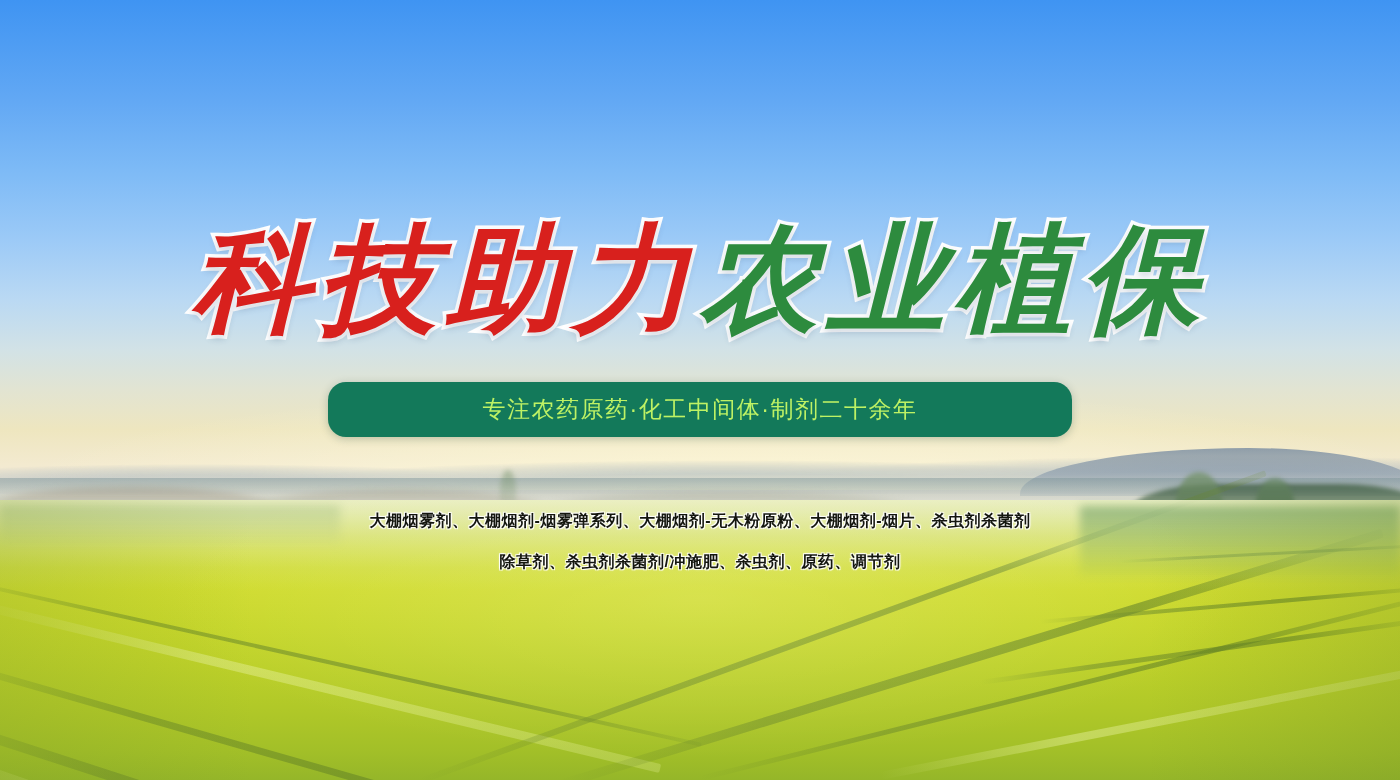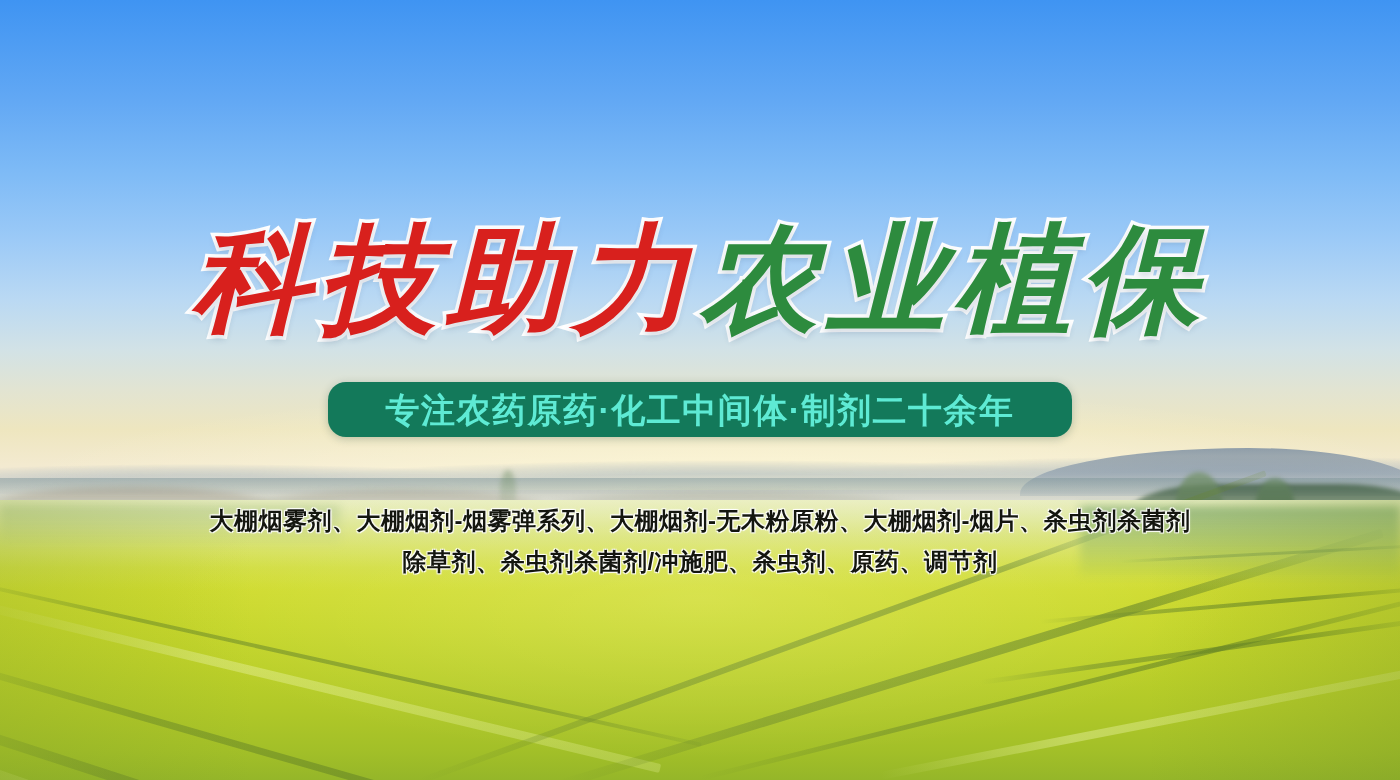--- a/index.html
+++ b/index.html
@@ -226,38 +226,38 @@
     width: 744px;
     height: 55px;
     background: #13795a;
     border-radius: 18px;
     display: flex;
     align-items: center;
     justify-content: center;
     box-shadow: 0 2px 8px rgba(20,60,50,0.25);
   }
   .pill-text {
-    color: #5eead4;
-    font-size: 34px;
-    font-weight: 700;
+    color: #bef264;
+    font-size: 23px;
+    font-weight: 400;
     letter-spacing: 1.5px;
     white-space: nowrap;
     line-height: 1;
   }
 
   
   .products {
     position: absolute;
     left: 0; top: 500px;
     width: 100%;
     text-align: center;
   }
   .product-line {
     color: #14160f;
-    font-size: 24px;
+    font-size: 16px;
     font-weight: 700;
     letter-spacing: 0.5px;
     line-height: 41px;
     white-space: nowrap;
     text-shadow:
       0 0 3px rgba(255,255,255,0.95),
       1px 1px 0 rgba(255,255,255,0.85),
       -1px -1px 0 rgba(255,255,255,0.85),
       1px -1px 0 rgba(255,255,255,0.7),
       -1px 1px 0 rgba(255,255,255,0.7);

